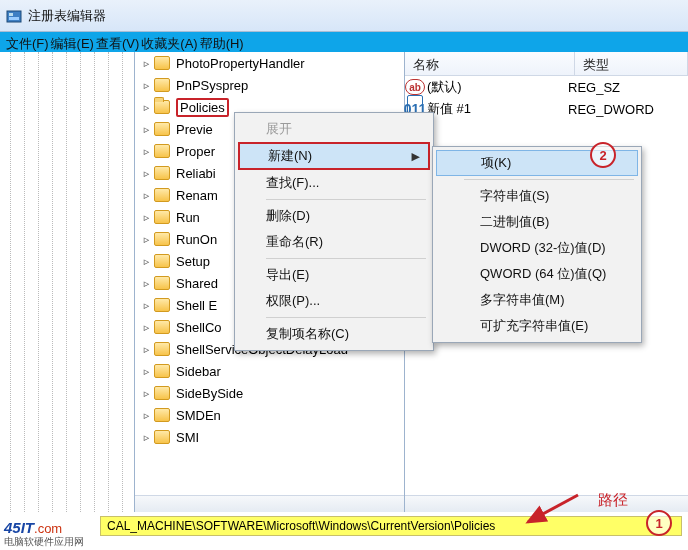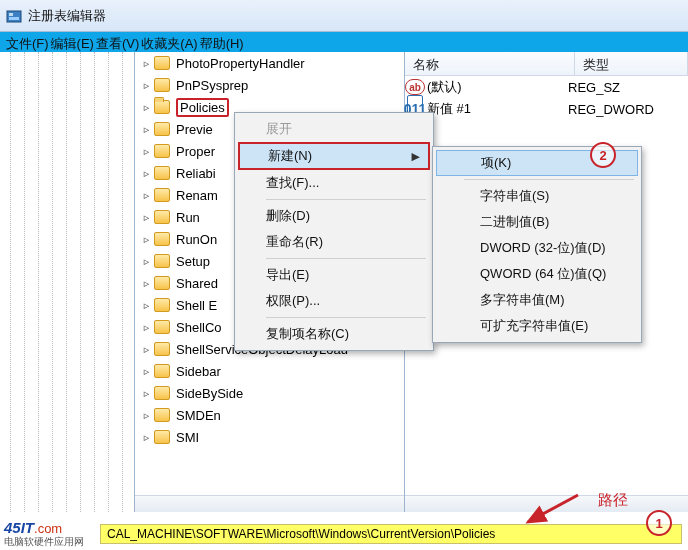--- a/index.html
+++ b/index.html
@@ -32,21 +32,21 @@
   .ctxmenu .itm { height:26px; display:flex; align-items:center; padding-left:28px; position:relative; color:#111; }
   .ctxmenu .itm.disabled { color:#9a9a9a; }
   .ctxmenu .itm.hi { background:#cde4f7; border:2px solid #c8232a; height:28px; }
   .ctxmenu .itm .arrow { position:absolute; right:8px; font-size:11px; color:#333; }
   .ctxmenu .sep { height:1px; background:#d0d0d0; margin:3px 4px 3px 28px; }
   .submenu { position:absolute; left:432px; top:146px; width:210px; background:#f2f2f2; border:1px solid #9aa7b7; box-shadow:2px 3px 6px rgba(0,0,0,.3); padding:3px; z-index:60; }
   .submenu .itm { height:26px; display:flex; align-items:center; padding-left:44px; color:#111; }
   .submenu .itm.hi { background:#cde4f7; border:1px solid #7fb5e6; }
   .submenu .sep { height:1px; background:#d0d0d0; margin:3px 4px 3px 28px; }
   .statusbar { position:absolute; left:0; right:0; bottom:0; height:38px; display:flex; align-items:flex-end; }
-  .path { position:absolute; left:100px; right:6px; bottom:6px; height:20px; background:#ffff66; border:1px solid #c8c06a; padding:2px 6px; font-size:12px; white-space:nowrap; overflow:hidden; }
+  .path { position:absolute; left:100px; right:6px; bottom:14px; height:20px; background:#ffff66; border:1px solid #c8c06a; padding:2px 6px; font-size:12px; white-space:nowrap; overflow:hidden; }
   .logo { position:absolute; left:4px; bottom:2px; font-size:11px; line-height:12px; color:#1748a6; }
   .logo b { color:#1846a5; font-weight:bold; font-style:italic; font-size:15px; }
   .logo .red { color:#c31; }
   .logo .sub { color:#555; font-size:10px; }
   .ann-circle { position:absolute; width:26px; height:26px; border:2px solid #c8232a; border-radius:50%; display:flex; align-items:center; justify-content:center; color:#c8232a; font-weight:bold; background:rgba(255,255,255,.6); z-index:90; }
   .ann1 { right:16px; bottom:14px; }
   .ann2 { left:590px; top:142px; }
   .pathlabel { position:absolute; right:60px; bottom:40px; color:#c8232a; font-size:15px; z-index:80; }
   .arrow-svg { position:absolute; right:100px; bottom:20px; z-index:80; }
   .hscroll { position:absolute; left:0; right:0; bottom:0; height:17px; background:linear-gradient(#f6f8fb,#e5ebf3); border-top:1px solid #cfd8e6; }

